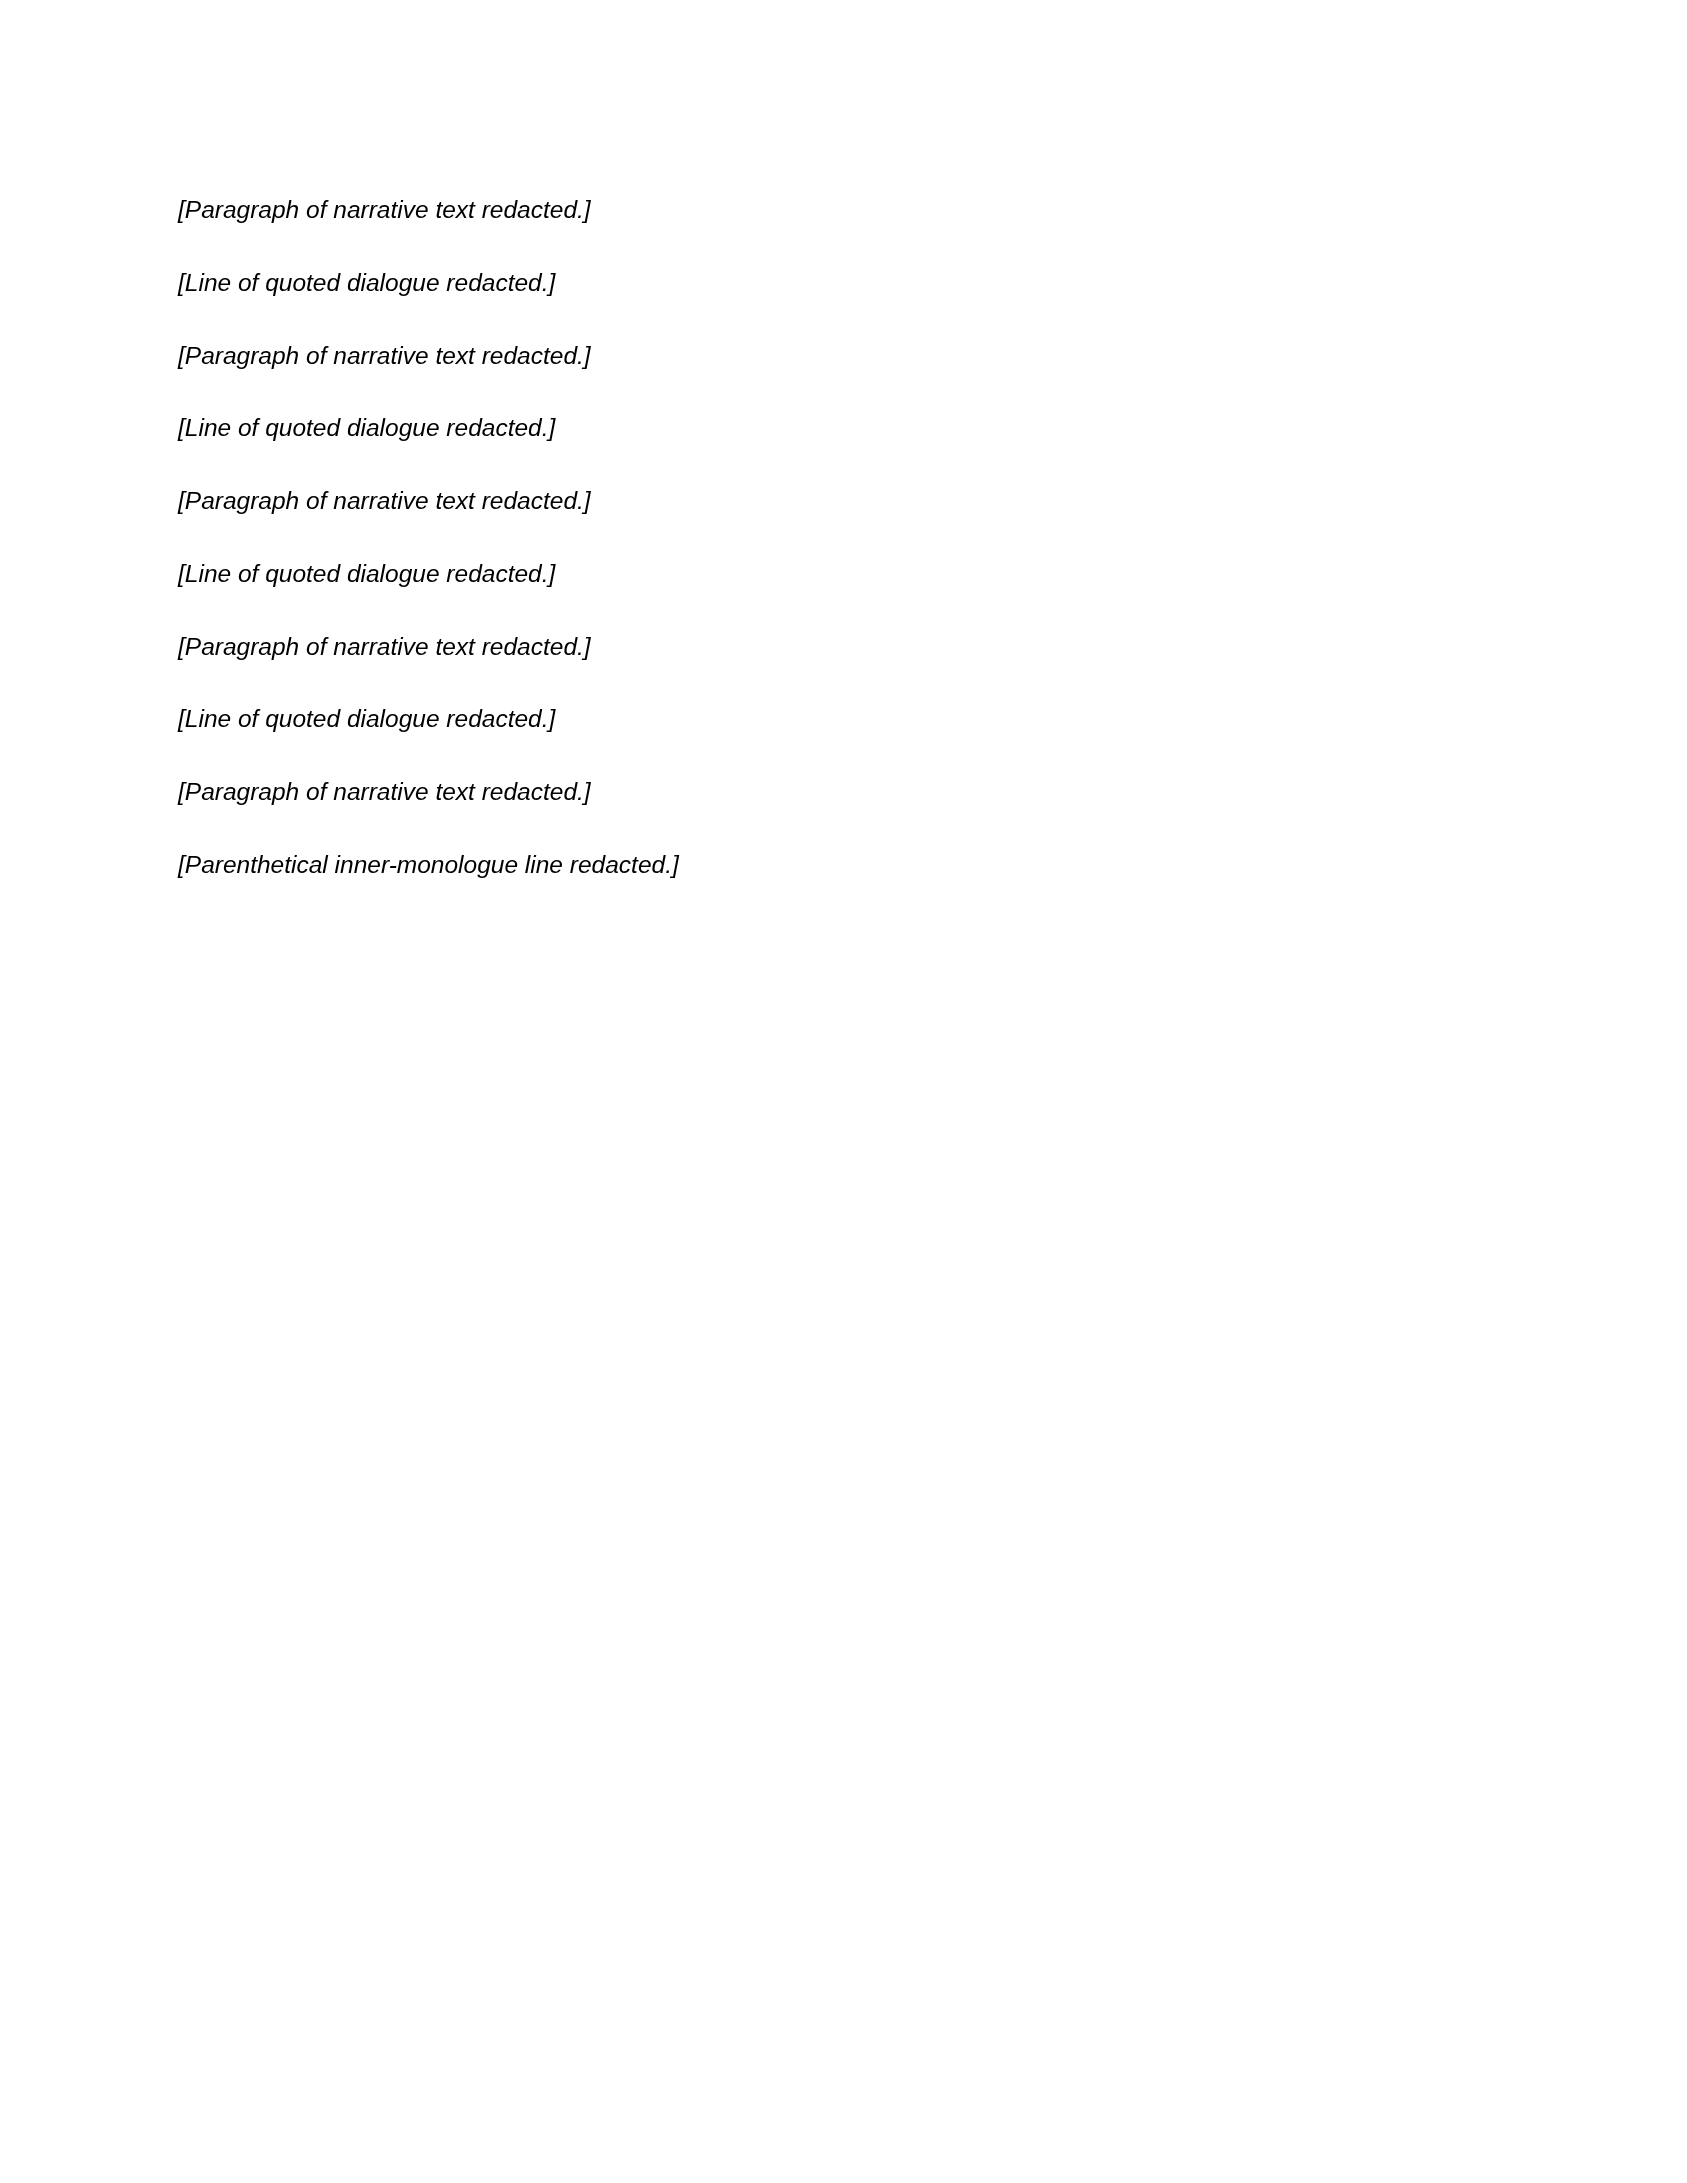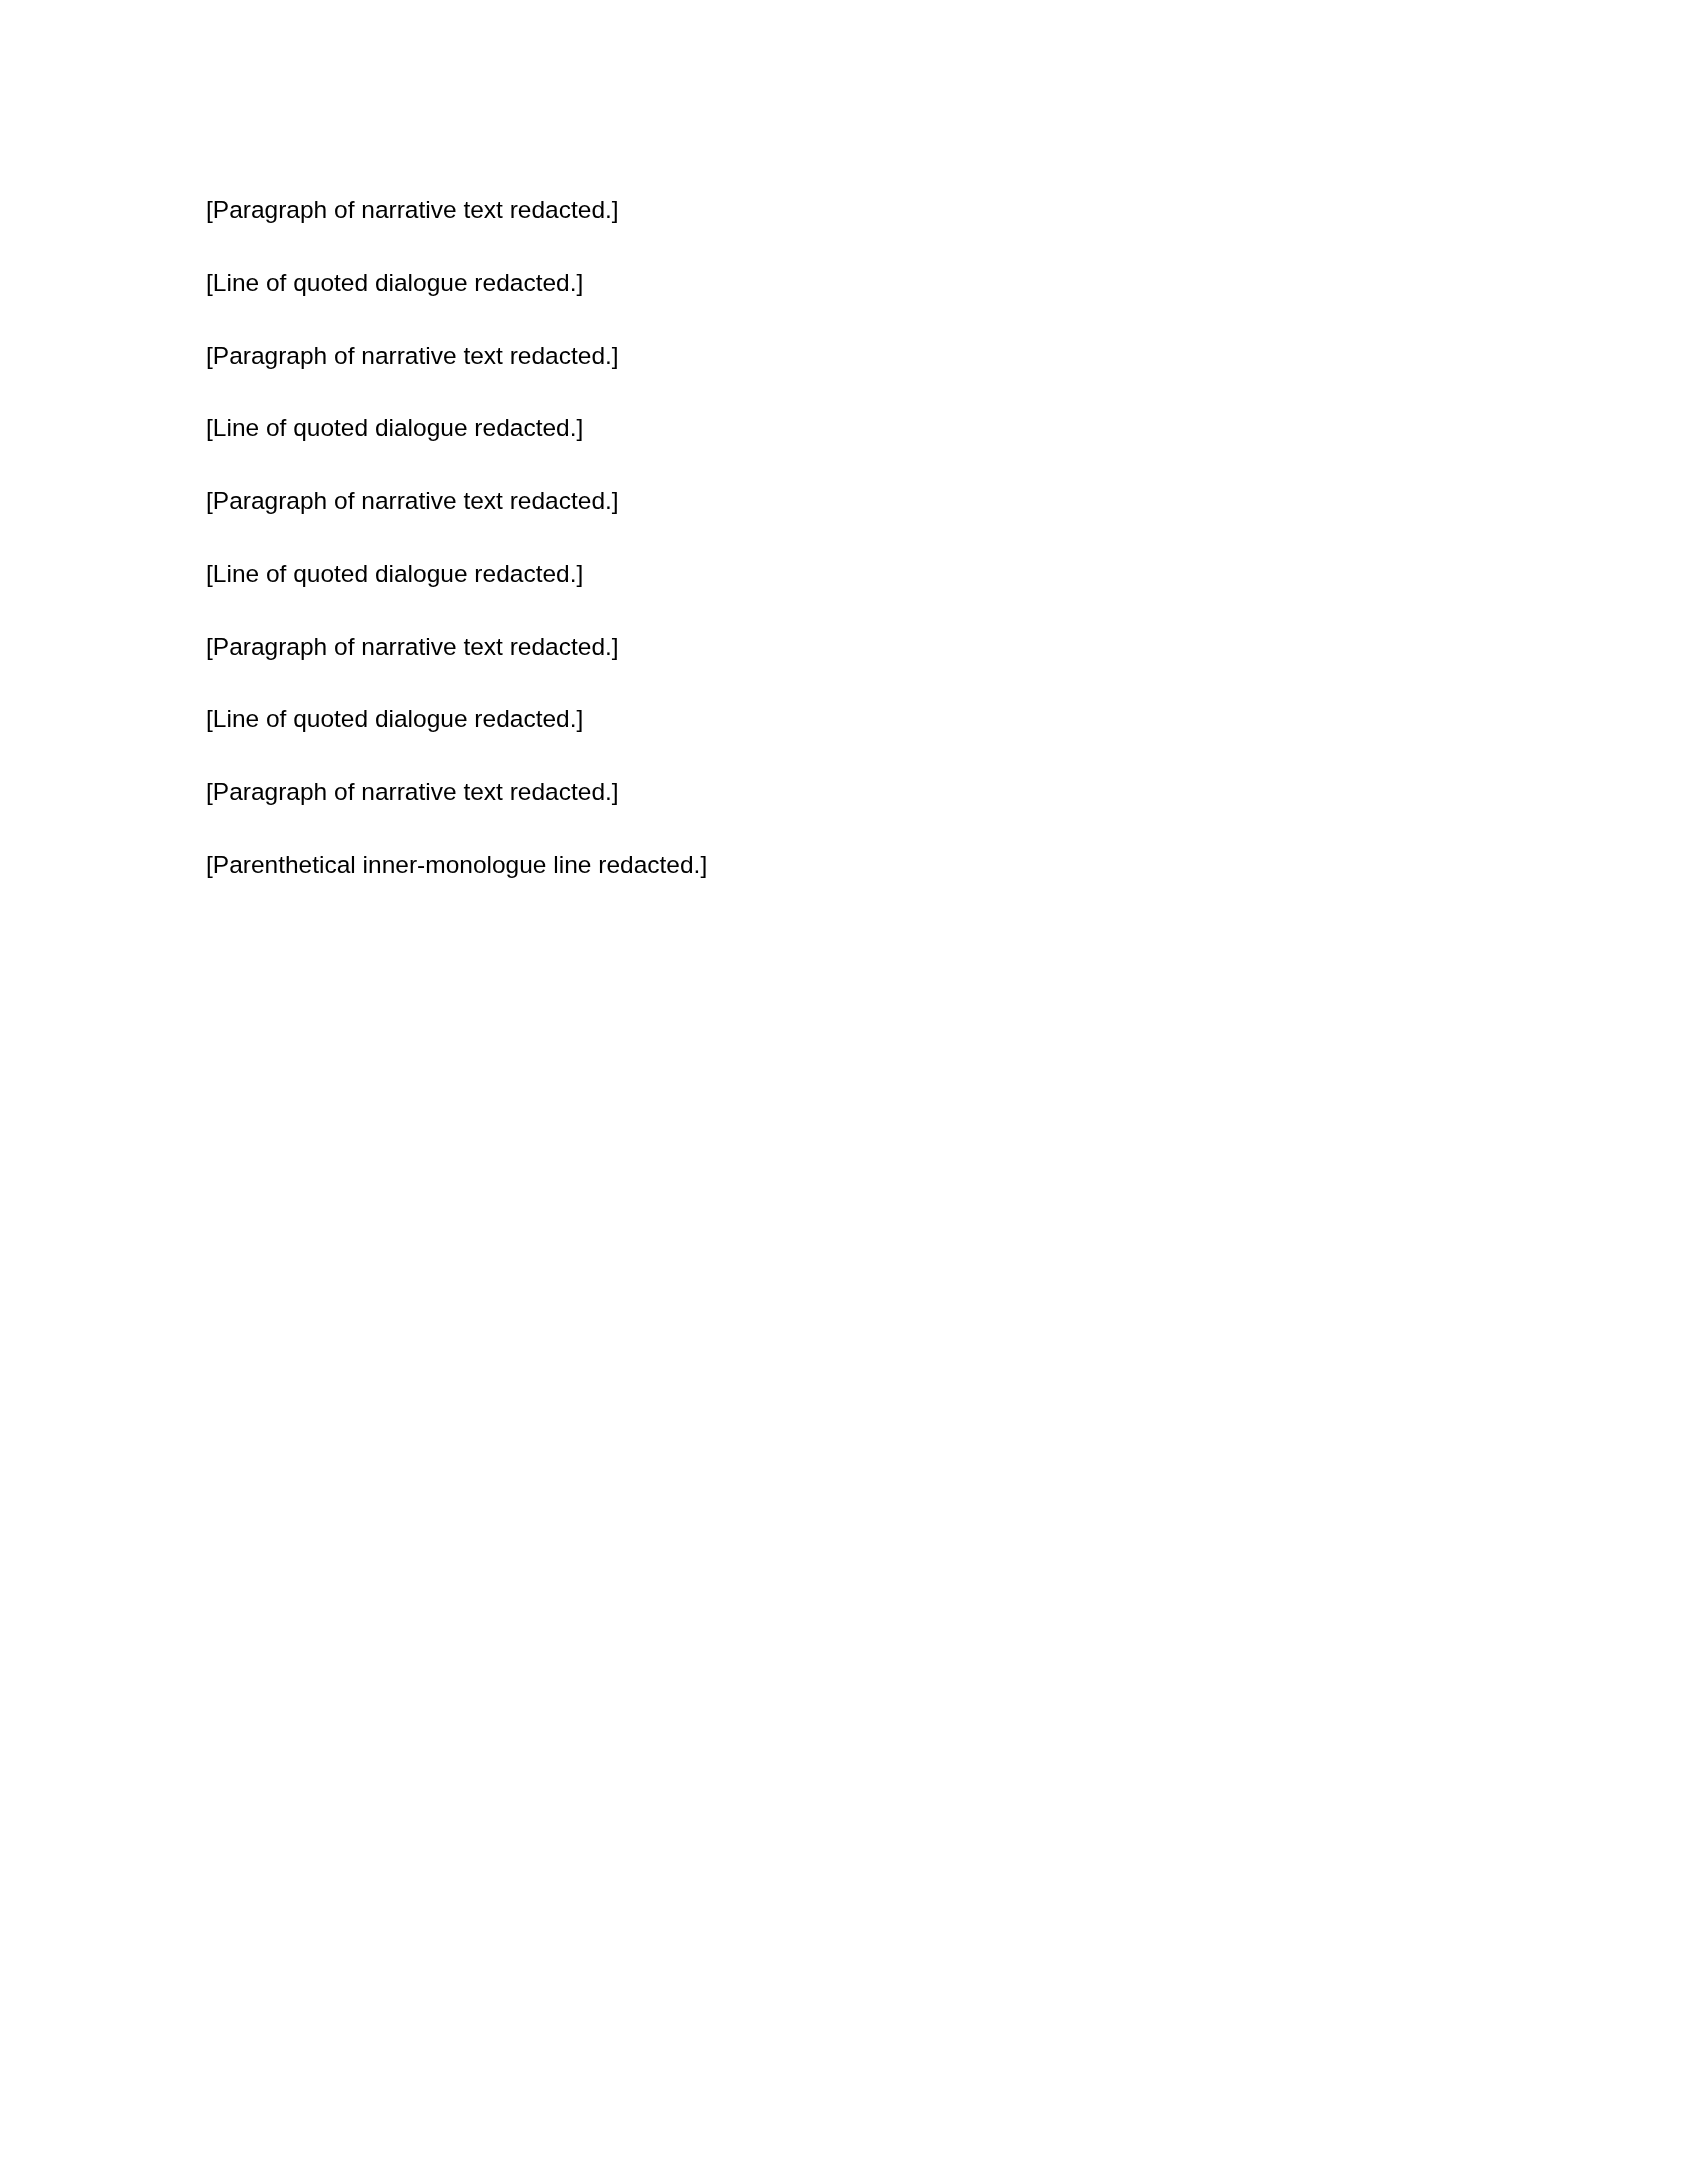--- a/index.html
+++ b/index.html
@@ -6,21 +6,22 @@
     margin: 0;
     padding: 0;
     background: #ffffff;
     font-family: "Liberation Sans", sans-serif;
   }
   .page {
     width: 1376px;
     height: 2183px;
     background: #ffffff;
     box-sizing: border-box;
-    padding: 192px 198px 198px 110px;
+    padding: 192px 198px 198px 82px;
+    font-style: italic;
   }
   .doc-body {
     color: #000000;
     font-size: 24.5px;
     line-height: 1.5;
   }
   .para {
     margin: 0 0 36px 0;
     text-align: justify;
     text-indent: 96px;

